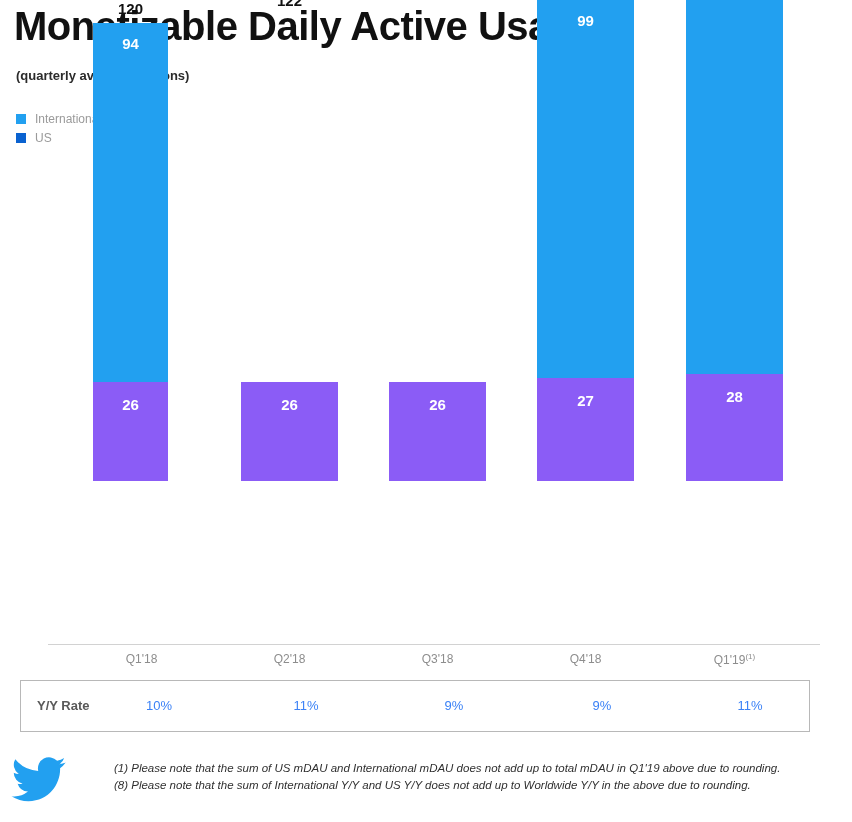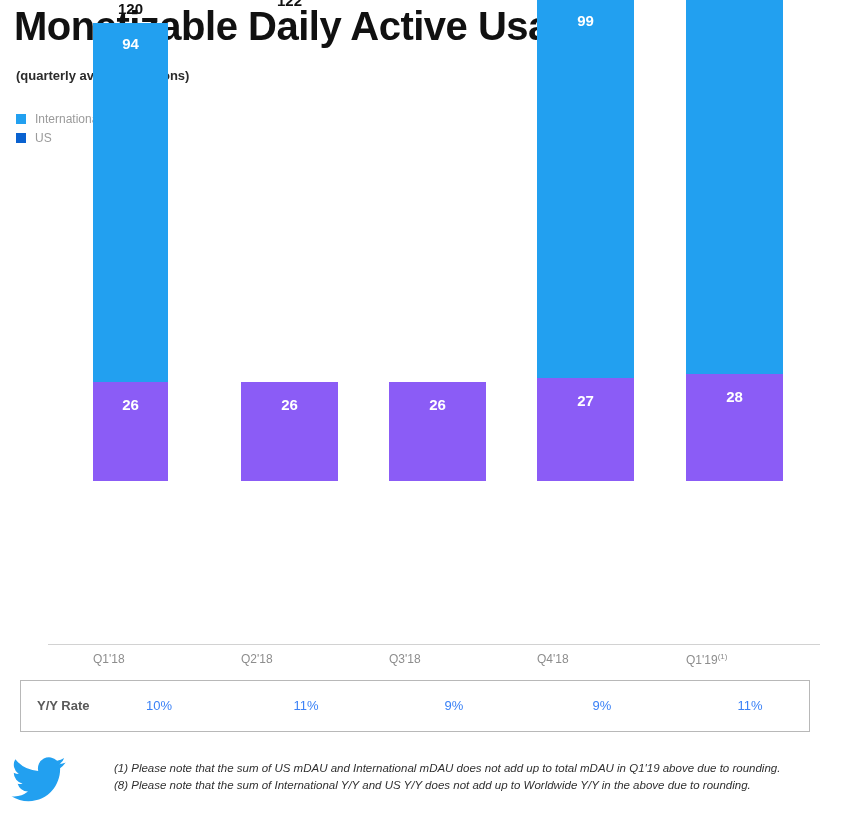--- a/index.html
+++ b/index.html
@@ -120,21 +120,21 @@
     position: absolute;
     left: 48px;
     top: 644px;
     width: 772px;
     height: 1px;
     background: #d2d2d2;
   }
   .x-tick {
     position: absolute;
     top: 652px;
-    text-align: left;
+    text-align: center;
     font-size: 12px;
     color: #8d8d8d;
     white-space: nowrap;
   }
   .x-tick sup {
     font-size: 8px;
     vertical-align: super;
     color: #8d8d8d;
   }
 

